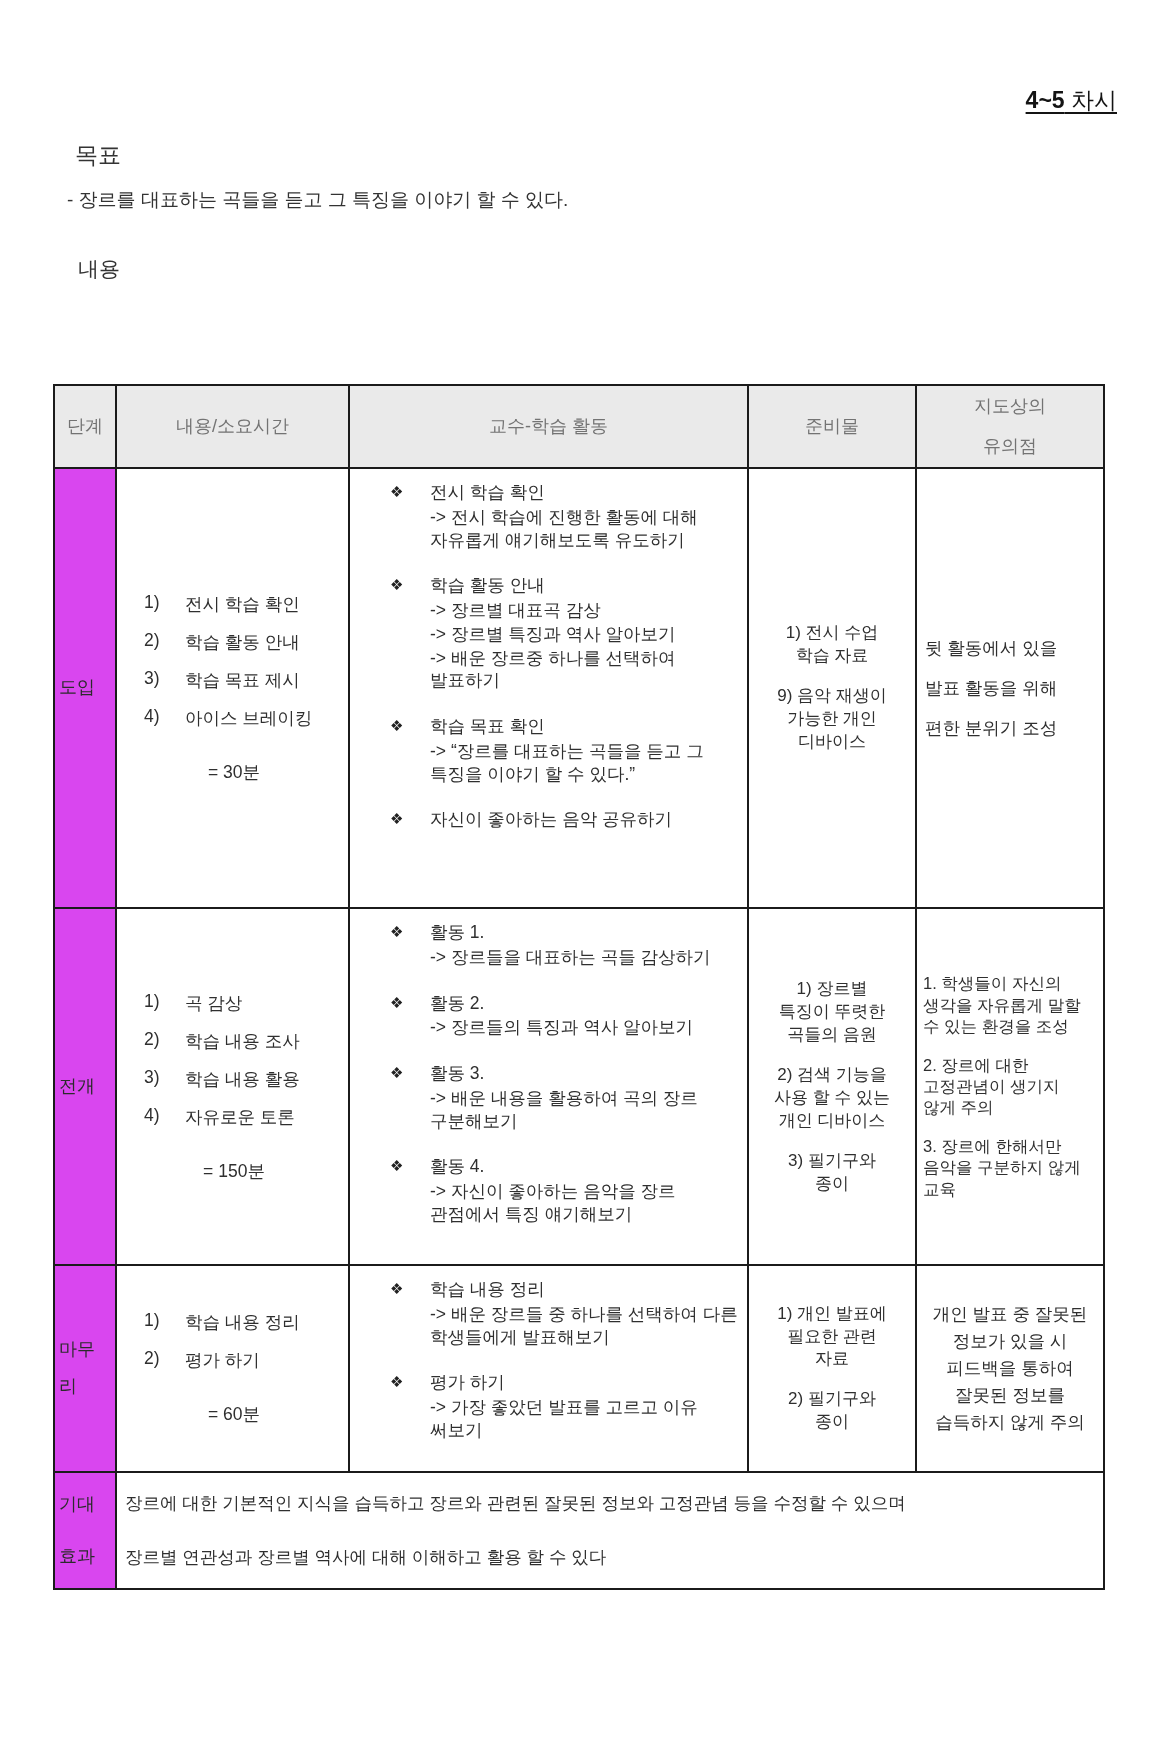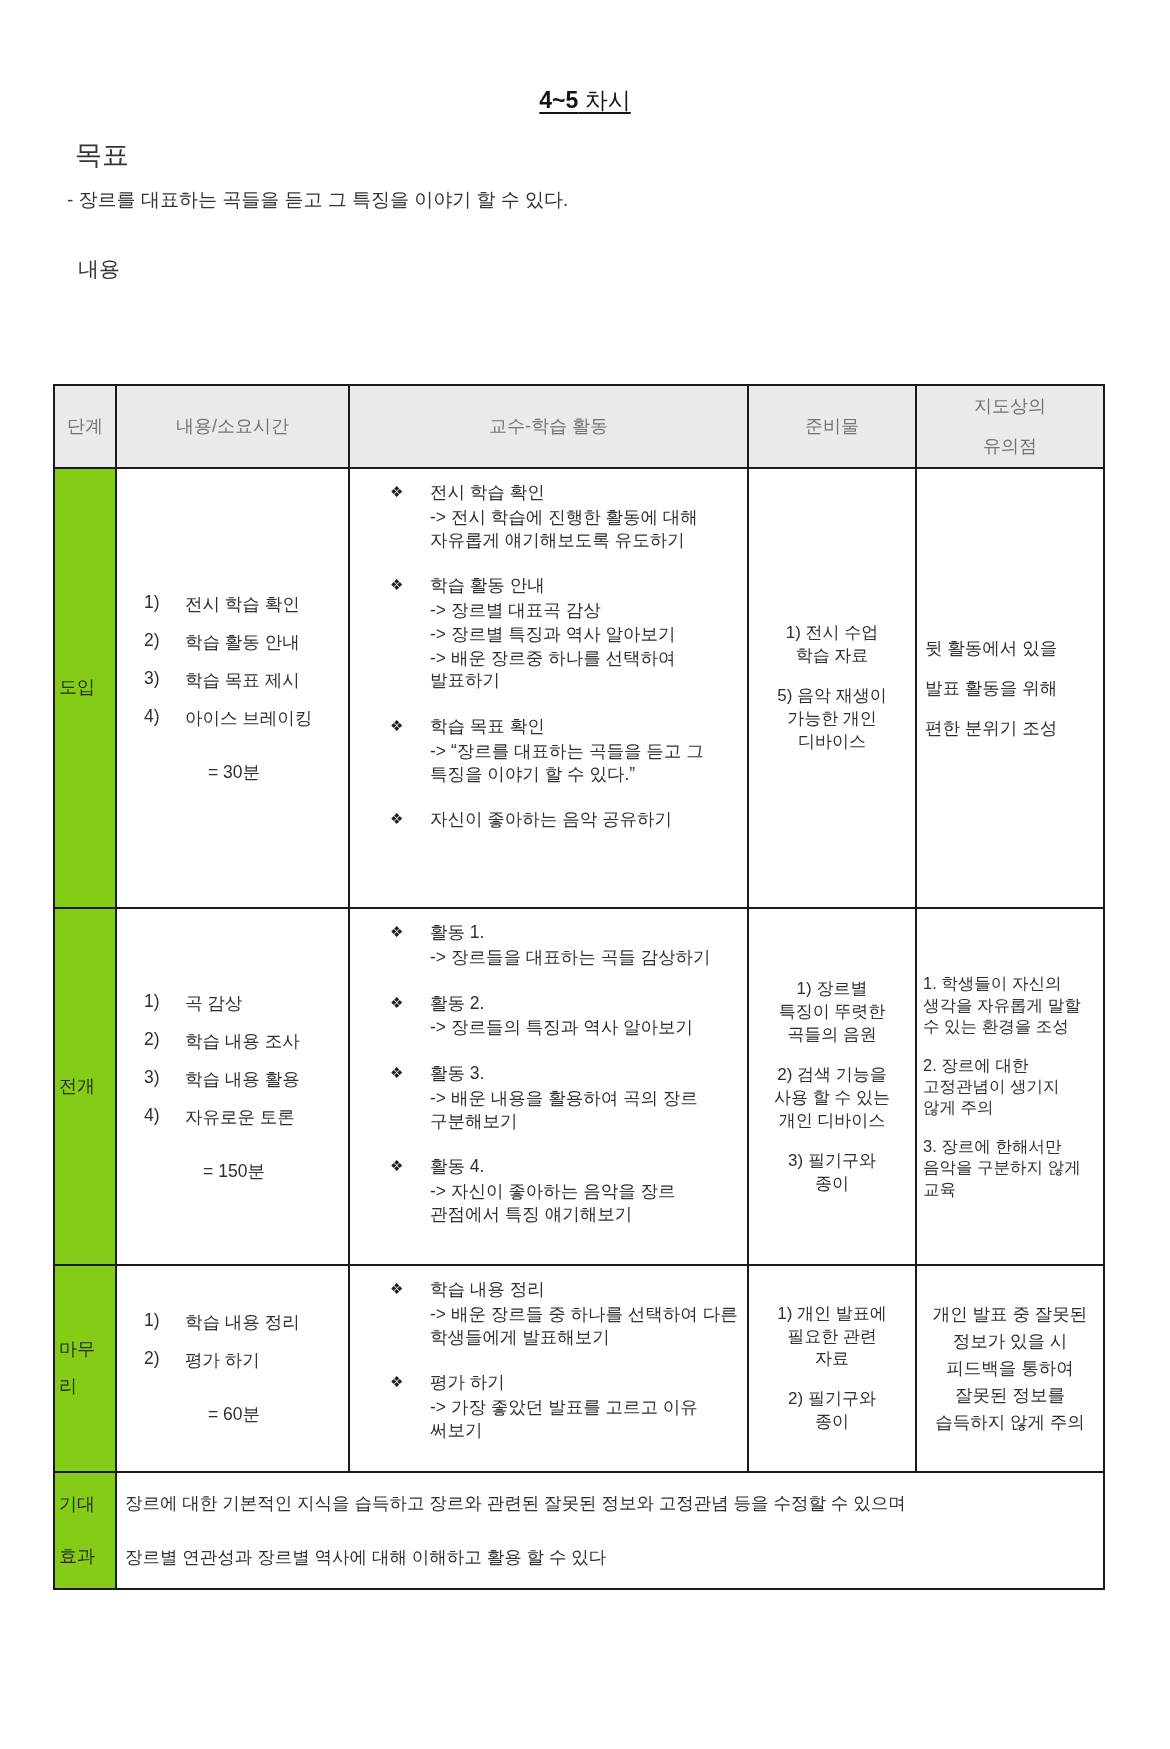--- a/index.html
+++ b/index.html
@@ -5,31 +5,31 @@
   html,body{margin:0;padding:0;background:#ffffff;}
   body{
     width:1170px;height:1749px;
     font-family:"Liberation Sans","DejaVu Sans",sans-serif;
     color:#2f2f2f;
     -webkit-font-smoothing:antialiased;
   }
   .page{padding:86px 53px 0 53px;}
 
   .doc-title{
-    margin:0;text-align:center;
+    margin:0;text-align:right;
     font-size:23px;font-weight:normal;line-height:28px;color:#141414;
   }
   .title-underline{
     text-decoration:underline;
     text-decoration-thickness:2px;
     text-underline-offset:4px;
   }
   .doc-title strong{font-weight:bold;}
 
-  .goal-heading{margin:28px 0 0 22px;font-size:27px;line-height:26px;color:#333;}
+  .goal-heading{margin:28px 0 0 22px;font-size:23px;line-height:26px;color:#333;}
   .goal-text{margin:20px 0 0 14px;font-size:19px;line-height:24px;color:#333;}
   .content-heading{margin:44px 0 0 25px;font-size:21px;line-height:26px;color:#333;}
 
   table.plan{
     margin-top:102px;
     border-collapse:collapse;
     table-layout:fixed;
     width:1050px;
   }
   .plan th,.plan td{
@@ -46,21 +46,21 @@
     line-height:2.2;
     height:76px;
     color:#737373;
   }
   tr.row-intro{height:440px;}
   tr.row-develop{height:357px;}
   tr.row-wrap{height:170px;}
   tr.row-effect{height:117px;}
 
   td.stage-cell{
-    background:#84cc16;
+    background:#d946ef;
     font-size:18px;
     padding:2px 2px 2px 4px;
     white-space:pre-line;
     line-height:2.1;
     color:#2b2b2b;
   }
   tr.row-effect td.stage-cell{line-height:2.9;}
 
   td.content-cell{
     font-size:17.5px;
@@ -196,21 +196,21 @@
                 <span class="bullet">❖</span>
                 <div class="act-body">
                   <div class="act-title">자신이 좋아하는 음악 공유하기</div>
                 </div>
               </div>
             </div>
         </td>
         <td class="materials-cell">
           <div>
               <div class="material-item">1) 전시 수업 학습 자료</div>
-              <div class="material-item">5) 음악 재생이 가능한 개인 디바이스</div>
+              <div class="material-item">9) 음악 재생이 가능한 개인 디바이스</div>
             </div>
         </td>
         <td class="notes-cell">
           <div>
               <div class="note-line">뒷 활동에서 있을 발표 활동을 위해 편한 분위기 조성</div>
             </div>
         </td>
       </tr>
 
       <tr class="row-develop">

